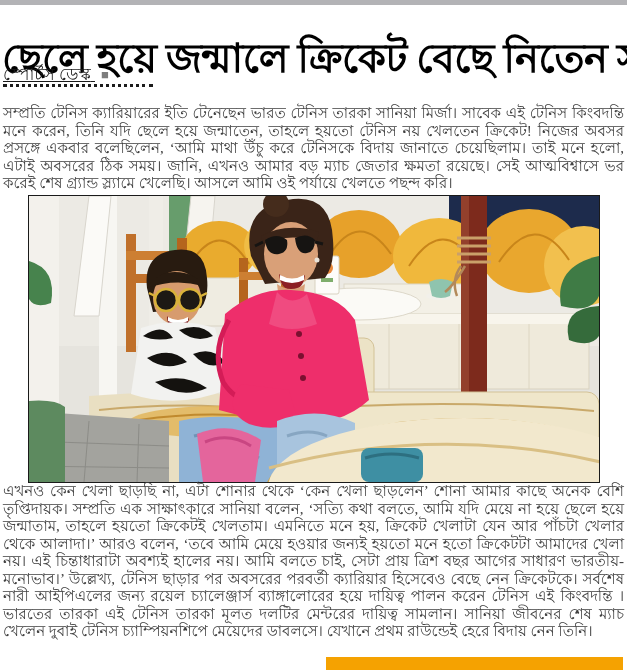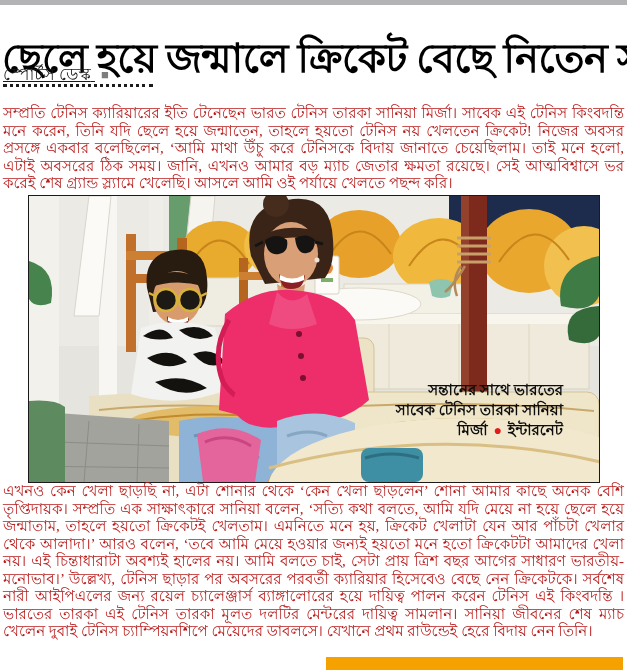--- a/index.html
+++ b/index.html
@@ -11,21 +11,21 @@
   .headline{
     position:absolute;left:2px;top:6px;width:623px;
     font-size:40px;font-weight:bold;color:#000;line-height:52px;white-space:nowrap;
     letter-spacing:-0.5px;
   }
   .byline-row{position:absolute;left:3px;top:61px;font-size:17px;color:#1a1a1a;text-decoration:underline;}
   .byline-row .sq{display:inline-block;color:#7d7d7d;font-size:13px;margin-left:6px;vertical-align:1px;}
   .dotted-sep{position:absolute;left:3px;top:84px;width:150px;border-bottom:3px dotted #1c1c1c;}
   .para{
     position:absolute;left:3px;width:621px;text-align:justify;
-    font-size:15px;line-height:17.5px;color:#b91c1c;
+    font-size:15px;line-height:17.5px;color:#404040;
   }
   .para1{top:90px;height:98px;}
   .para2{top:468px;height:170px;}
   .photo{
     position:absolute;left:28px;top:195px;width:570px;height:286px;
     border:1px solid #1a1a1a;background:#e8e6e0;overflow:hidden;
   }
   .photo svg{display:block;}
   .caption{
     position:absolute;right:36px;top:184px;text-align:right;
@@ -182,28 +182,19 @@
       </g>
 
       <g>
         <path d="M168,238 q34,-14 64,6 l-6,42 l-52,0 Z" fill="#e4659c"></path>
         <path d="M176,246 q24,-10 46,4" stroke="#c94682" stroke-width="3" fill="none"></path>
         <rect x="332" y="252" width="62" height="34" rx="8" fill="#3e8fa3"></rect>
         <path d="M336,262 q26,-8 54,0" stroke="#2d6f80" stroke-width="3" fill="none"></path>
       </g>
     </svg>
 
-    <div class="caption">
-      <div>সন্তানের সাথে ভারতের</div>
-      <div>সাবেক টেনিস তারকা সানিয়া</div>
-      <div>
-        <span>মির্জা</span>
-        <span class="dot">●</span>
-        <span>ইন্টারনেট</span>
-      </div>
-    </div>
   </div>
 
   <p class="para para2">এখনও কেন খেলা ছাড়ছি না, এটা শোনার থেকে ‘কেন খেলা ছাড়লেন’ শোনা আমার কাছে অনেক বেশি তৃপ্তিদায়ক। সম্প্রতি এক সাক্ষাৎকারে সানিয়া বলেন, ‘সত্যি কথা বলতে, আমি যদি মেয়ে না হয়ে ছেলে হয়ে জন্মাতাম, তাহলে হয়তো ক্রিকেটই খেলতাম। এমনিতে মনে হয়, ক্রিকেট খেলাটা যেন আর পাঁচটা খেলার থেকে আলাদা।’  আরও বলেন, ‘তবে আমি মেয়ে হওয়ার জন্যই হয়তো মনে হতো ক্রিকেটটা আমাদের খেলা নয়। এই চিন্তাধারাটা অবশ্যই হালের নয়। আমি বলতে চাই, সেটা প্রায় ত্রিশ বছর আগের সাধারণ ভারতীয়-মনোভাব।’ উল্লেখ্য, টেনিস ছাড়ার পর অবসরের পরবর্তী ক্যারিয়ার হিসেবেও বেছে নেন ক্রিকেটকে। সর্বশেষ নারী আইপিএলের জন্য রয়েল চ্যালেঞ্জার্স ব্যাঙ্গালোরের হয়ে দায়িত্ব পালন করেন টেনিস এই কিংবদন্তি । ভারতের তারকা এই টেনিস তারকা মূলত দলটির মেন্টরের দায়িত্ব সামলান। সানিয়া জীবনের শেষ ম্যাচ খেলেন দুবাই টেনিস চ্যাম্পিয়নশিপে মেয়েদের ডাবলসে। যেখানে প্রথম রাউন্ডেই হেরে বিদায় নেন তিনি।</p>
 
   <div class="orange-bar"></div>
 
 </div>
 
 </body></html>

